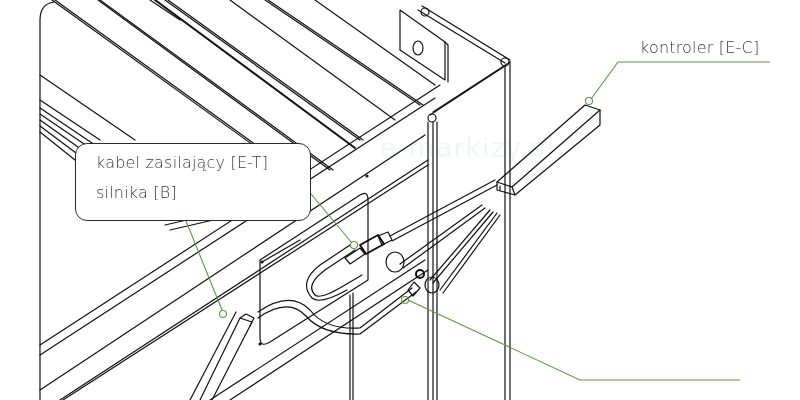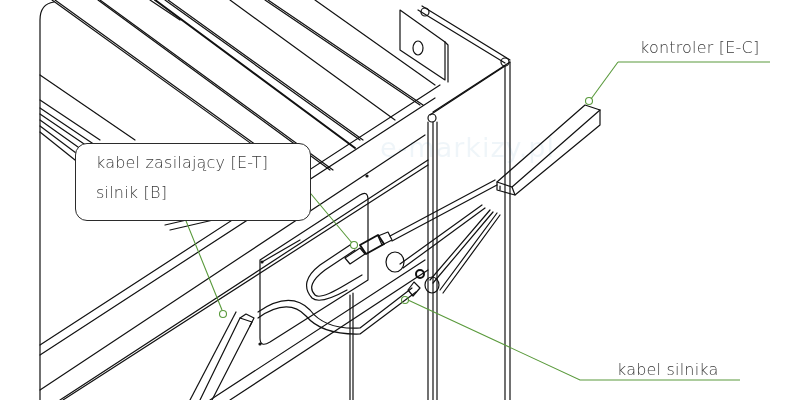--- a/index.html
+++ b/index.html
@@ -126,16 +126,15 @@
       <circle cx="405" cy="300" r="3.5"></circle>
     </g>
   </svg>
 
   <div class="watermark">e-markizy.pl</div>
 
   <div class="callout-box"></div>
 
   <div class="label" style="left:640px; top:38px;">kontroler [E-C]</div>
   <div class="label" style="left:96px; top:153px;">kabel zasilający [E-T]</div>
-  <div class="label" style="left:96px; top:183px;">silnik [B]</div>
-  <div class="label" style="left:617px; top:360px;">kabel silnika</div>
+  <div class="label" style="left:96px; top:183px;">silnika [B]</div>
 
 </div>
 
 </body></html>

